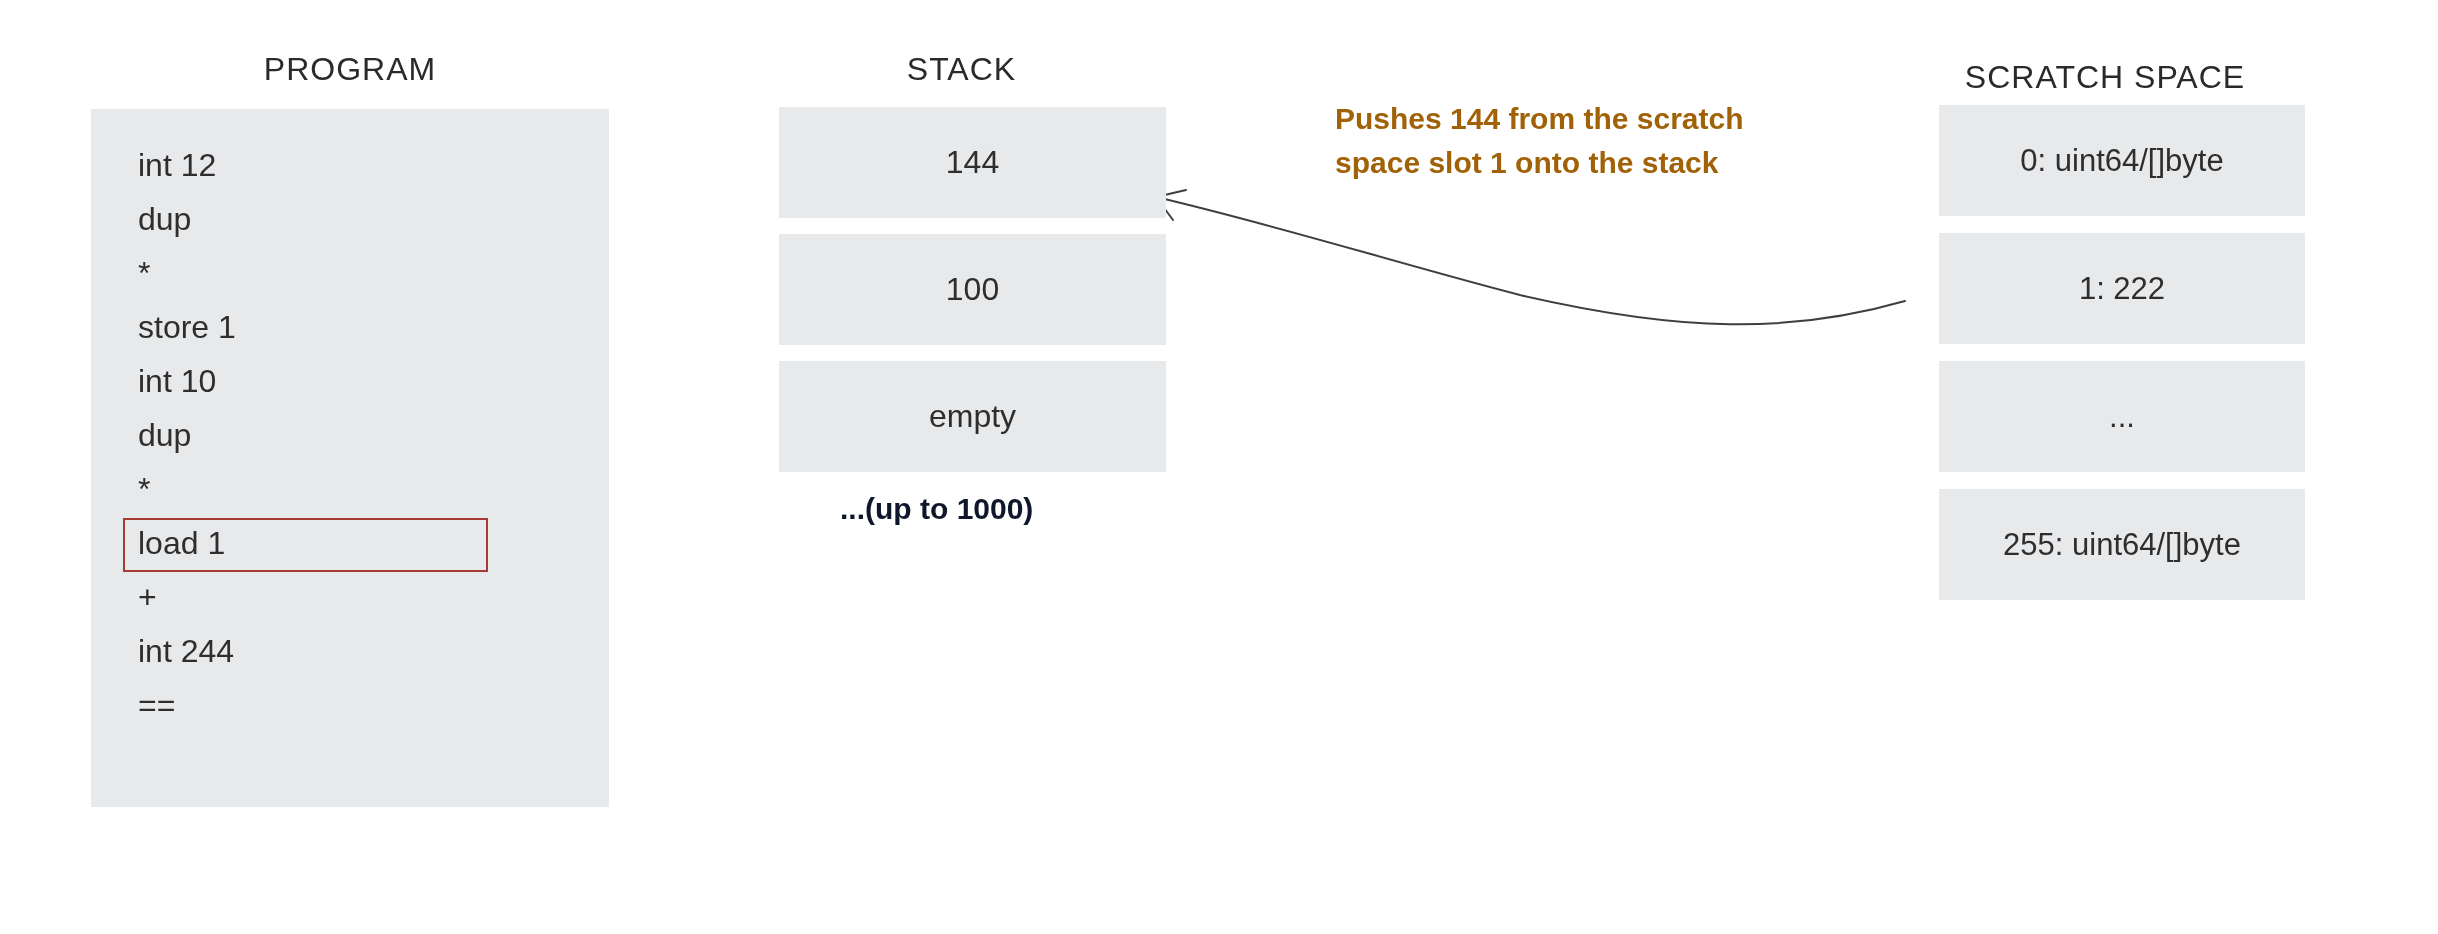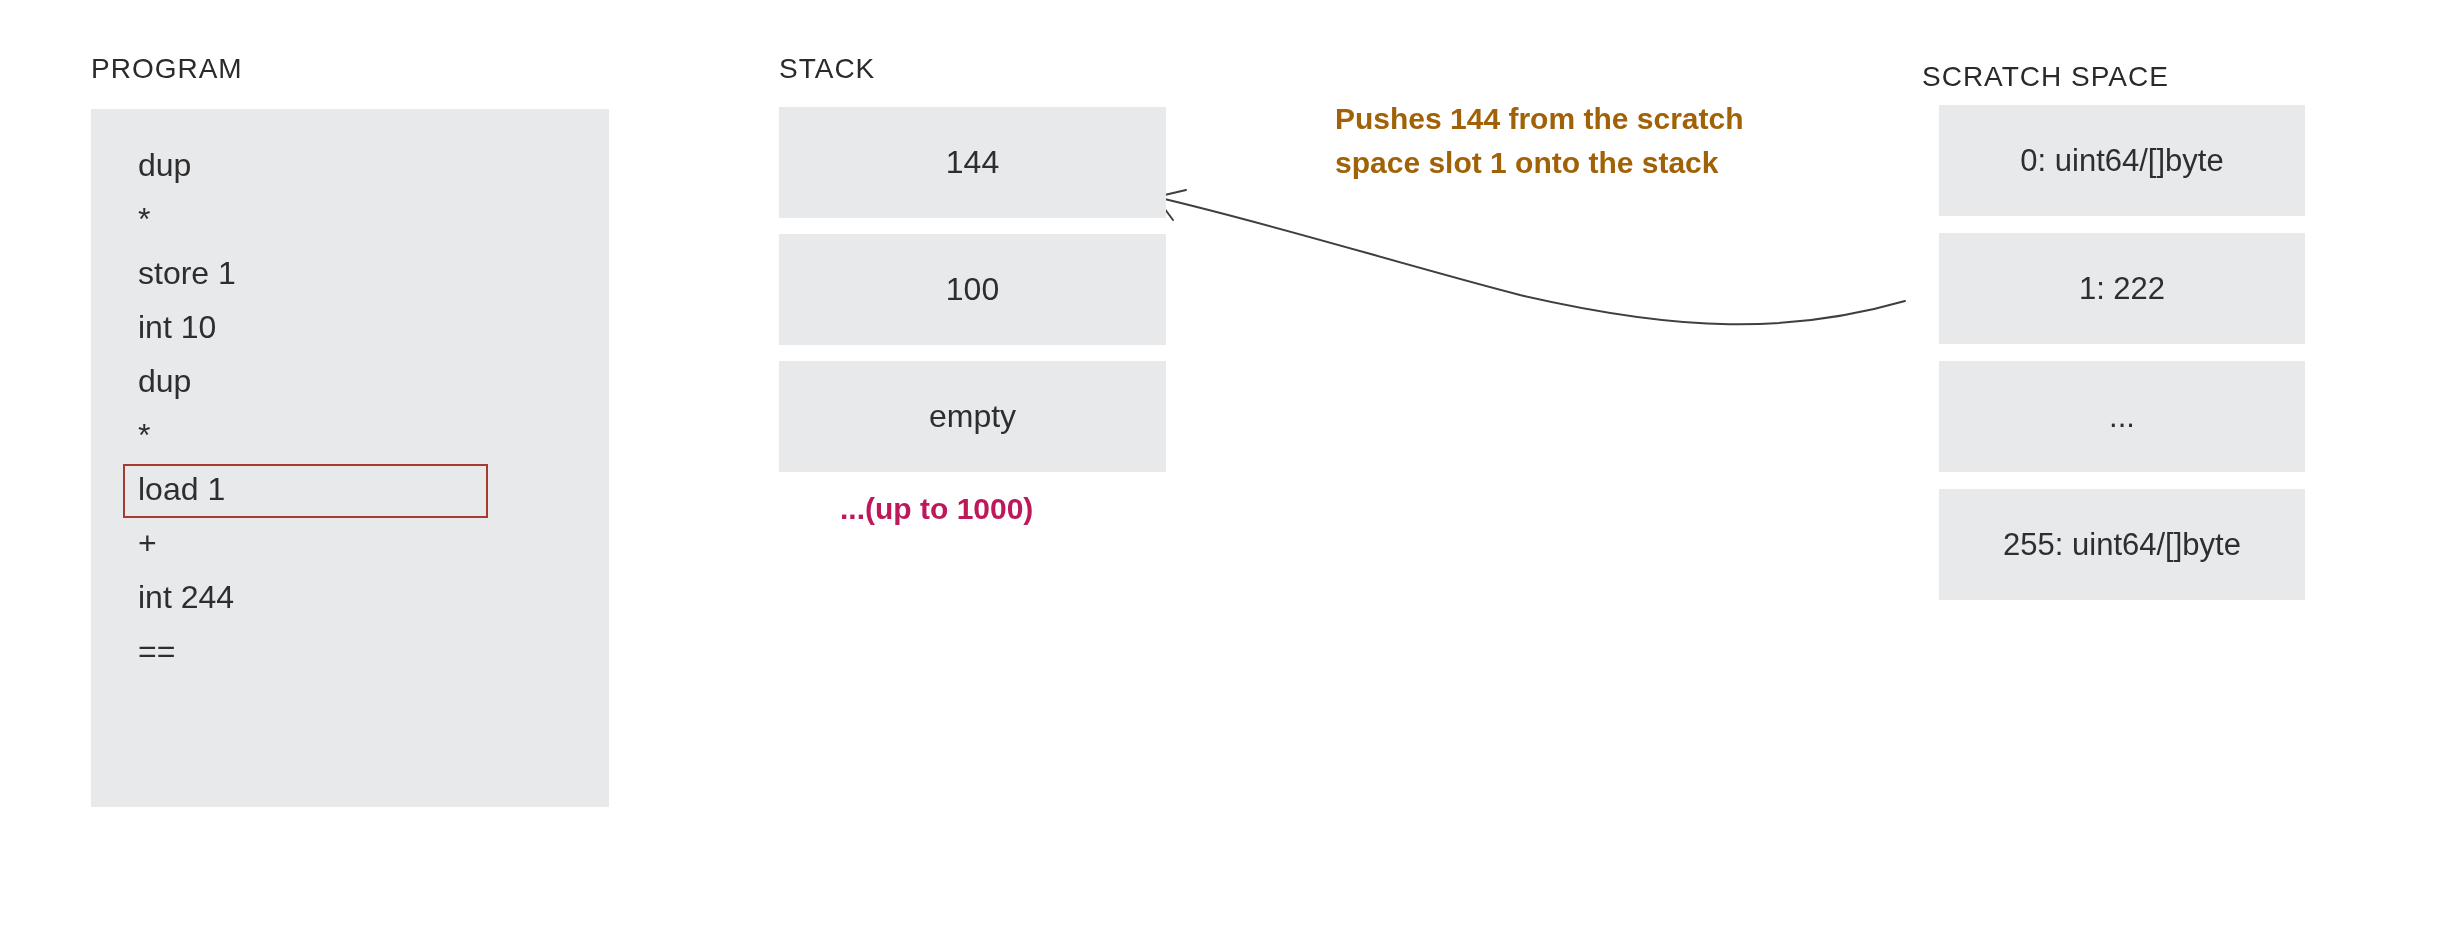--- a/index.html
+++ b/index.html
@@ -22,24 +22,25 @@
   }
   .arrow-path {
     fill: none;
     stroke-width: 2;
     stroke-linecap: round;
     stroke-linejoin: round;
   }
   .col-title {
     position: absolute;
     top: 49px;
-    font-size: 28px;
+    font-size: 32px;
     line-height: 40px;
     letter-spacing: 1px;
     color: #2a2a2a;
+    text-align: center;
     white-space: nowrap;
   }
   #t-program { left: 91px;  width: 518px; }
   #t-stack   { left: 779px; width: 365px; }
   #t-scratch { left: 1922px; width: 366px; top: 57px; }
 
   .program-panel {
     position: absolute;
     left: 91px; top: 109px;
     width: 518px; height: 698px;
@@ -83,21 +84,21 @@
     color: var(--text);
   }
   .stack-col .slot-box { margin-bottom: 16px; font-size: 32px; }
   .scratch-col .slot-box { margin-bottom: 17px; }
 
   .capacity-note {
     position: absolute;
     left: 840px; top: 492px;
     font-size: 30px;
     font-weight: 600;
-    color: #be185d;
+    color: #0f172a;
     white-space: nowrap;
   }
   .annotation {
     position: absolute;
     left: 1335px; top: 97px;
     font-size: 30px;
     line-height: 44px;
     font-weight: 600;
     color: #a16207;
     white-space: nowrap;
@@ -113,20 +114,21 @@
     <path class="arrow-path" d="M 1186 190 L 1156 197 L 1173 220" stroke="#3f3f3f"></path>
   </svg>
 
   <div class="col-title" id="t-program">PROGRAM</div>
 
   <div class="col-title" id="t-stack">STACK</div>
 
   <div class="col-title" id="t-scratch">SCRATCH SPACE</div>
 
   <div class="program-panel">
+      <div class="prog-row">int 12</div>
       <div class="prog-row">dup</div>
       <div class="prog-row">*</div>
       <div class="prog-row">store 1</div>
       <div class="prog-row">int 10</div>
       <div class="prog-row">dup</div>
       <div class="prog-row">*</div>
       <div class="prog-row highlight">load 1</div>
       <div class="prog-row">+</div>
       <div class="prog-row">int 244</div>
       <div class="prog-row">==</div>

